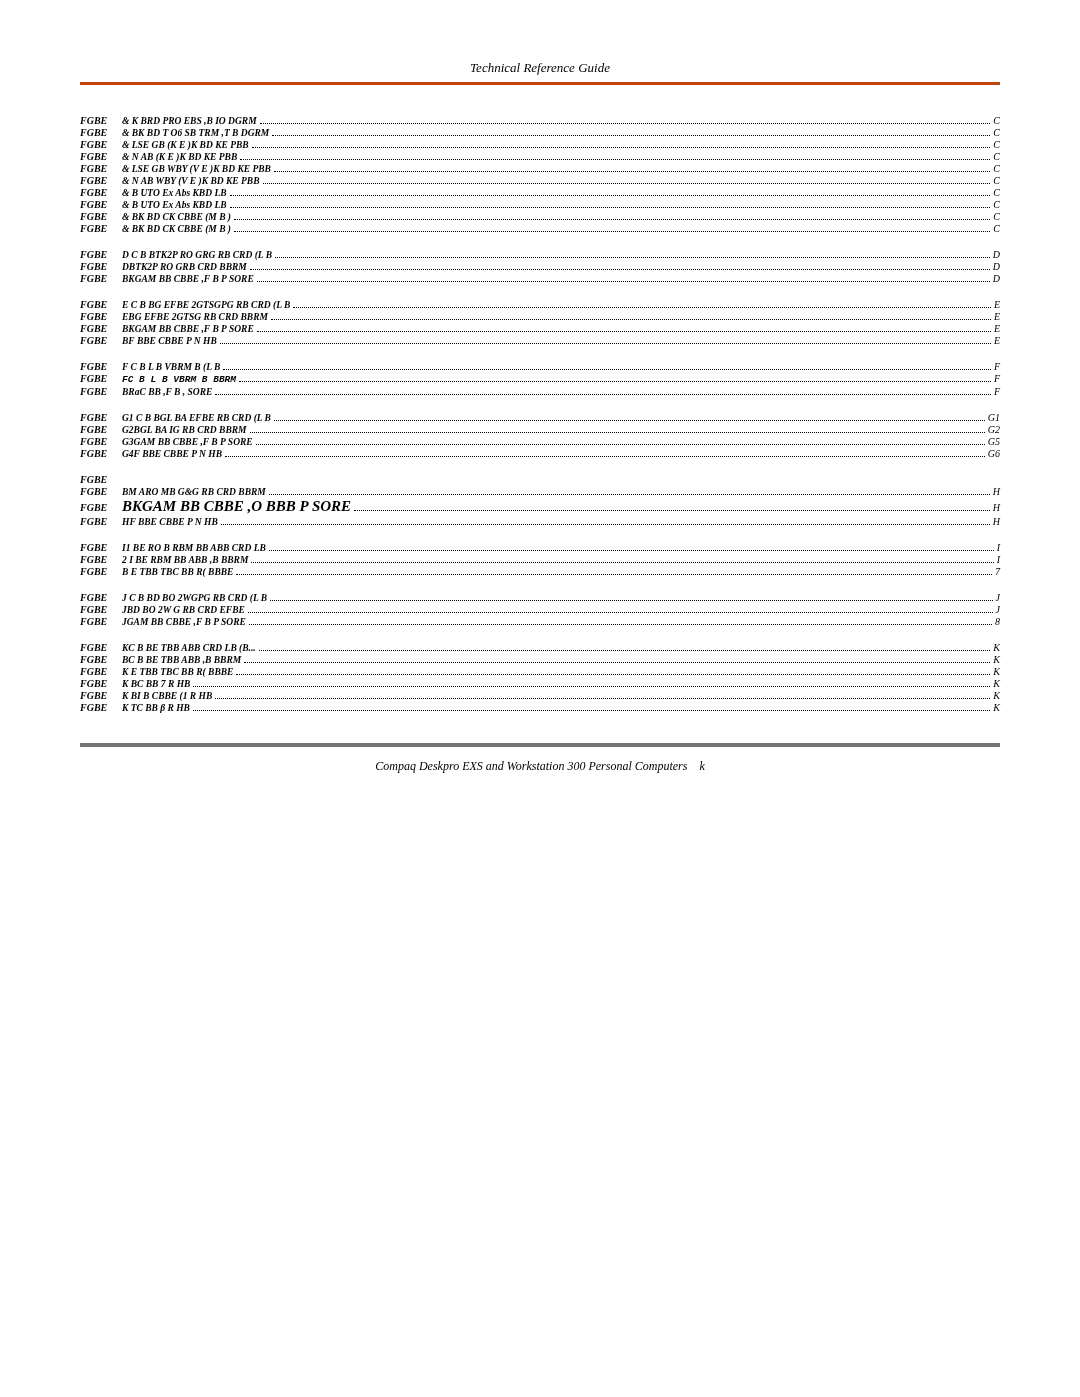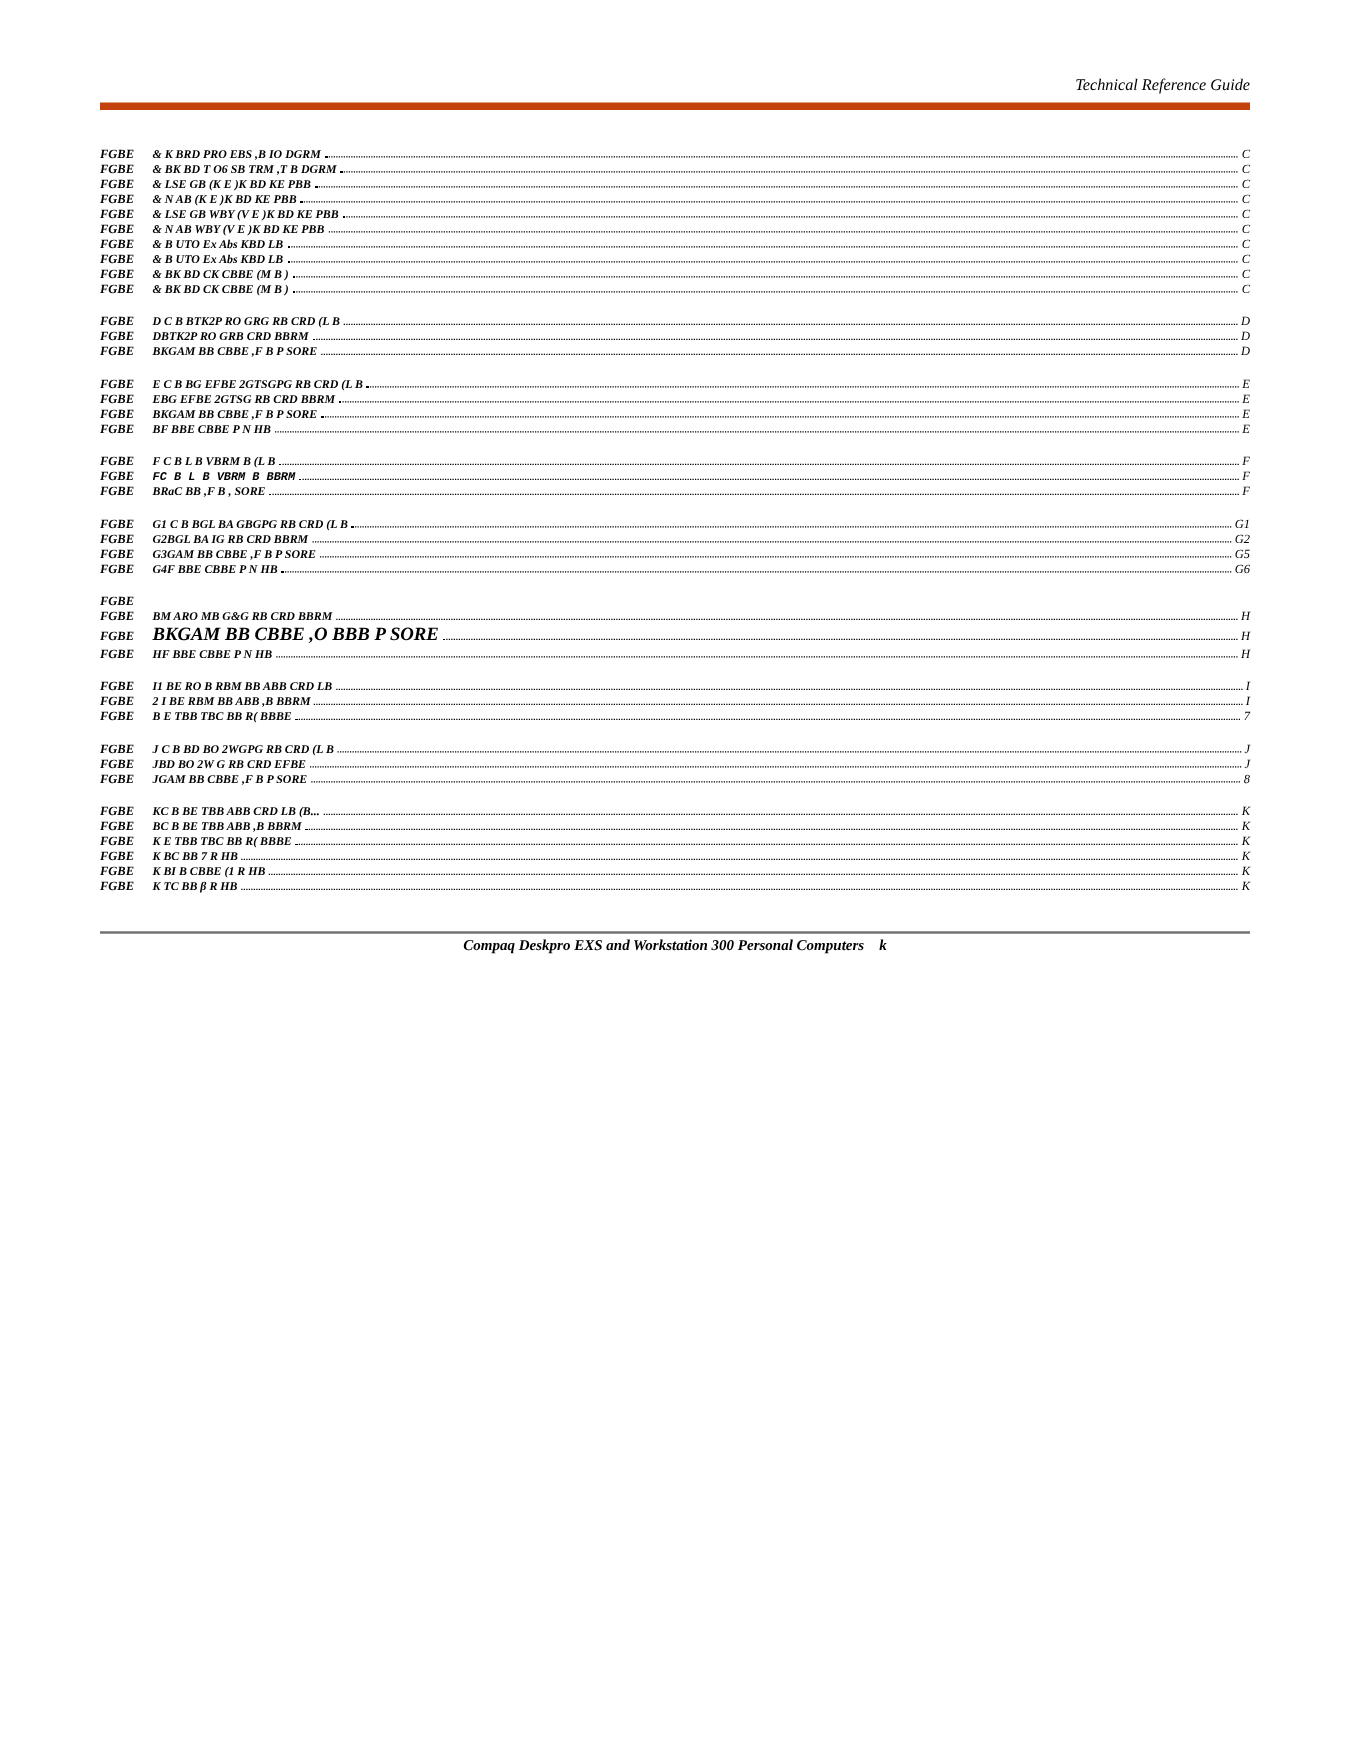--- a/index.html
+++ b/index.html
@@ -12,34 +12,34 @@
       color: #000;
     }
     .page {
       width: 1080px;
       min-height: 1397px;
       padding: 60px 80px 60px 80px;
       position: relative;
     }
     .header {
       display: flex;
-      justify-content: flex-end;
-      border-bottom: 6px solid #c2410c;
+      justify-content: center;
+      border-bottom: 3px solid #c2410c;
       padding-bottom: 6px;
       margin-bottom: 30px;
     }
     .header-title {
       font-style: italic;
       font-size: 13px;
     }
     .footer-line {
-      border-top: 2px solid #737373;
+      border-top: 4px solid #737373;
       margin-top: 30px;
+      padding-top: 10px;
       text-align: center;
-      font-weight: bold;
     }
     .footer-text {
       font-style: italic;
       font-size: 12px;
       line-height: 1.6;
     }
     .footer-edition {
       text-align: center;
       font-size: 11px;
       margin-top: 8px;
@@ -215,21 +215,21 @@
         <span style="flex: 1 1 0%; display: flex; align-items: baseline; font-size: 10px; font-family: &quot;Times New Roman&quot;, serif;">
           <span style="white-space: nowrap; font-size: 9.5px;"><em><b style="font-size:9.5px">BRaC    BB    ,F B    , SORE</b></em></span>
           <span style="flex: 1 1 0%; border-bottom: 1px dotted rgb(0, 0, 0); margin: 0px 3px; height: 0.8em; display: inline-block;"></span>
           <span style="font-style: italic; font-size: 10px; white-space: nowrap;">F</span>
         </span>
       </div>
       <div style="height: 14px;"></div>
       <div style="display: flex; width: 100%; align-items: baseline; margin-bottom: 1px;">
         <span style="font-weight: bold; font-style: italic; font-size: 10px; min-width: 42px; font-family: &quot;Times New Roman&quot;, serif;">FGBE</span>
         <span style="flex: 1 1 0%; display: flex; align-items: baseline; font-size: 10px; font-family: &quot;Times New Roman&quot;, serif;">
-          <span style="white-space: nowrap; font-size: 9.5px;"><em><b style="font-size:9.5px">G1 C    B    BGL    BA GBGPG    RB    CRD (L    B</b></em></span>
+          <span style="white-space: nowrap; font-size: 9.5px;"><em><b style="font-size:9.5px">G1 C    B    BGL    BA EFBE    RB    CRD (L    B</b></em></span>
           <span style="flex: 1 1 0%; border-bottom: 1px dotted rgb(0, 0, 0); margin: 0px 3px; height: 0.8em; display: inline-block;"></span>
           <span style="font-style: italic; font-size: 10px; white-space: nowrap;">G1</span>
         </span>
       </div>
       <div style="display: flex; width: 100%; align-items: baseline; margin-bottom: 1px;">
         <span style="font-weight: bold; font-style: italic; font-size: 10px; min-width: 42px; font-family: &quot;Times New Roman&quot;, serif;">FGBE</span>
         <span style="flex: 1 1 0%; display: flex; align-items: baseline; font-size: 10px; font-family: &quot;Times New Roman&quot;, serif;">
           <span style="white-space: nowrap; font-size: 9.5px;"><em><b style="font-size:9.5px">G2BGL         BA IG RB    CRD BBRM</b></em></span>
           <span style="flex: 1 1 0%; border-bottom: 1px dotted rgb(0, 0, 0); margin: 0px 3px; height: 0.8em; display: inline-block;"></span>
           <span style="font-style: italic; font-size: 10px; white-space: nowrap;">G2</span>

